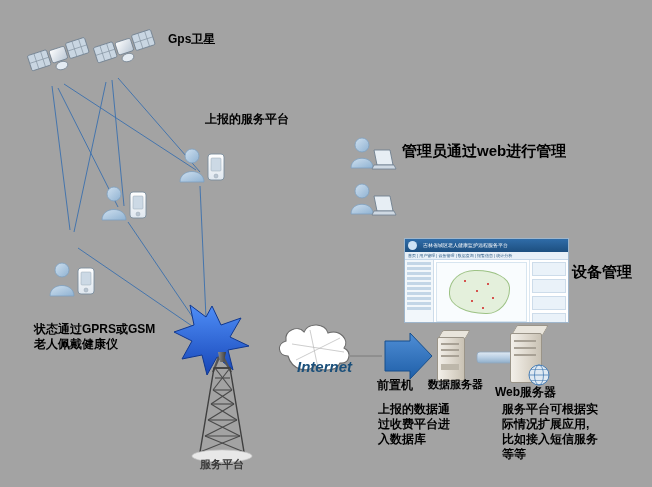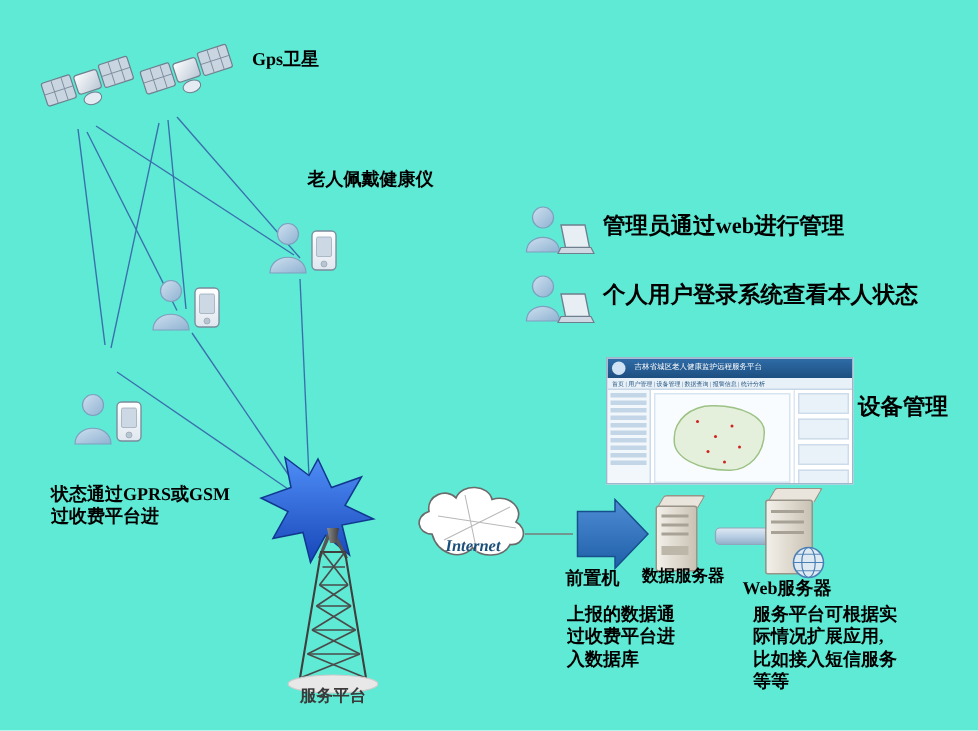--- a/index.html
+++ b/index.html
@@ -4,23 +4,23 @@
 <style>
   html, body {
     margin: 0;
     padding: 0;
     background: #ffffff;
   }
   #stage {
     position: relative;
     width: 652px;
     height: 487px;
-    background: #5eead4;
+    background: #a3a3a3;
     overflow: hidden;
-    font-family: Liberation Serif, serif;
+    font-family: Liberation Sans, sans-serif;
   }
   .lbl {
     position: absolute;
     color: #000000;
     font-weight: bold;
     line-height: 1.25;
     white-space: pre-line;
   }
   .lbl-sm { font-size: 11px; }
   .lbl-md { font-size: 12px; }
@@ -147,21 +147,21 @@
     position: absolute;
     left: 3px;
     width: 18px;
     height: 2px;
     background: #a8a195;
   }
   .internet-text {
     position: absolute;
     font-style: italic;
     font-weight: bold;
-    font-size: 11px;
+    font-size: 15px;
     color: #1a4f7a;
   }
 </style>
 </head>
 <body>
 
 <div id="stage">
 
   <svg class="svg-layer" viewBox="0 0 652 487">
     <defs>
@@ -382,30 +382,29 @@
         <i></i>
           <i></i>
           <i></i>
           <i></i>
       </div>
     </div>
   </div>
 
   <div class="lbl lbl-md" style="left:168px; top:32px;">Gps卫星</div>
 
-  <div class="lbl lbl-md" style="left:205px; top:112px;">老人佩戴健康仪</div>
+  <div class="lbl lbl-md" style="left:205px; top:112px;">上报的服务平台</div>
 
   <div class="lbl lbl-lg" style="left:402px; top:142px;">管理员通过web进行管理</div>
 
-  <div class="lbl lbl-lg" style="left:402px; top:188px;">个人用户登录系统查看本人状态</div>
 
   <div class="lbl lbl-lg" style="left:572px; top:263px;">设备管理</div>
 
   <div class="lbl lbl-md" style="left:34px; top:322px;">状态通过GPRS或GSM
-过收费平台进</div>
+老人佩戴健康仪</div>
 
   <div class="lbl lbl-sm" style="left:200px; top:458px; color:#3a3a3a;">服务平台</div>
 
   <div class="internet-text" style="left:297px; top:358px;">Internet</div>
 
   <div class="lbl lbl-md" style="left:377px; top:378px;">前置机</div>
 
   <div class="lbl lbl-sm" style="left:428px; top:378px;">数据服务器</div>
 
   <div class="lbl lbl-md" style="left:495px; top:373px;margin-top:12px;">Web服务器</div>

